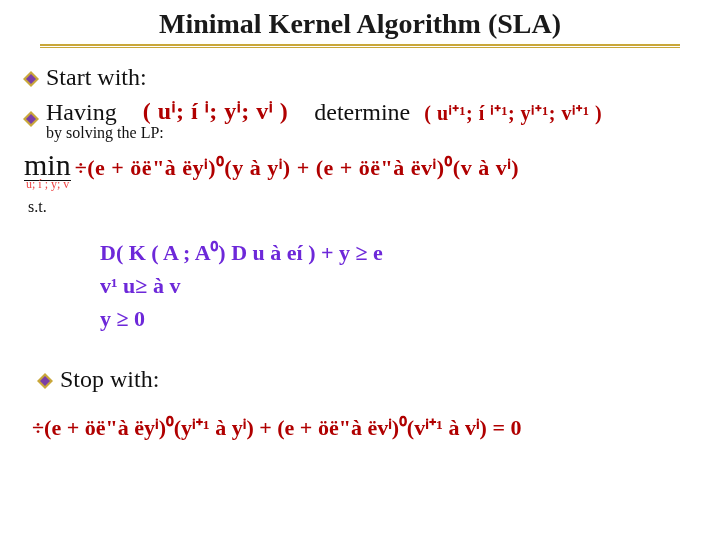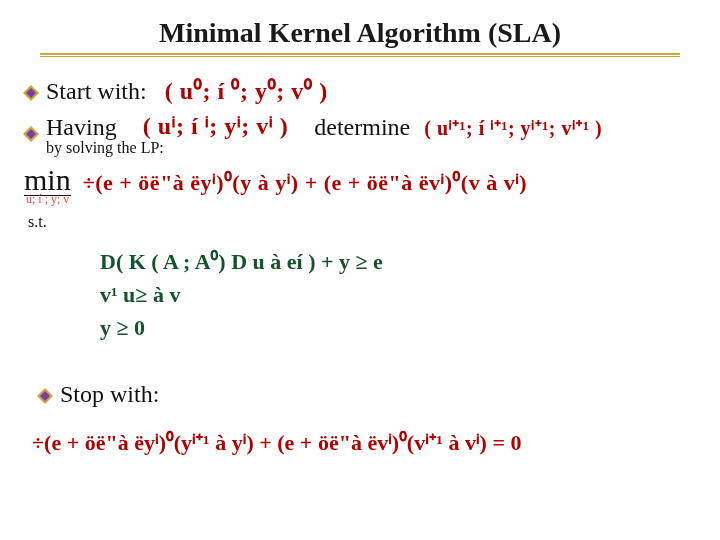--- a/index.html
+++ b/index.html
@@ -7,21 +7,20 @@
     width: 720px;
     height: 540px;
     background: #ffffff;
     font-family: "Times New Roman", Times, serif;
     position: relative;
     overflow: hidden;
   }
   .title-wrap {
     text-align: center;
     padding-top: 8px;
-    margin-top: 9px;
   }
   .title {
     font-size: 28px;
     font-weight: bold;
     color: #1a1a1a;
     display: inline-block;
   }
   .title-underline {
     margin: 4px auto 0;
     width: 640px;
@@ -67,21 +66,21 @@
     margin-left: 24px;
     margin-top: -2px;
   }
   .min-block {
     margin-top: 8px;
     margin-left: 2px;
   }
   .min-row {
     display: flex;
     align-items: baseline;
-    gap: 12px;
+    gap: 4px;
   }
   .min-label {
     font-size: 30px;
     font-weight: normal;
     color: #111;
     border-bottom: 1.5px solid #111;
     padding-bottom: 0;
     line-height: 1;
   }
   .sub-vars {
@@ -97,21 +96,21 @@
     margin-top: 6px;
     margin-left: 4px;
   }
   .constraint-block {
     position: absolute;
     left: 100px;
     top: 188px;
   }
   .constraint {
     font-size: 22px;
-    color: #14532d;
+    color: #6d28d9;
     font-weight: bold;
     line-height: 1.5;
   }
   .stop-line {
     margin-top: 150px;
     display: flex;
     align-items: baseline;
     font-size: 24px;
     color: #111;
     margin-left: 14px;
@@ -138,21 +137,20 @@
 
   <div class="line">
     <span class="bullet">
       <svg width="16" height="16" viewBox="0 0 16 16">
         <polygon points="8,0 16,8 8,16 0,8" fill="#c9a73a"></polygon>
         <polygon points="8,3 13,8 8,13 3,8" fill="#7a3ea8"></polygon>
       </svg>
     </span>
     <span class="text-black">Start with:</span>
     <span class="gap"></span>
-    <span class="formula">( u⁰; í ⁰; y⁰; v⁰ )</span>
   </div>
 
   <div class="line line2">
     <span class="bullet">
       <svg width="16" height="16" viewBox="0 0 16 16">
         <polygon points="8,0 16,8 8,16 0,8" fill="#c9a73a"></polygon>
         <polygon points="8,3 13,8 8,13 3,8" fill="#7a3ea8"></polygon>
       </svg>
     </span>
     <span class="text-black">Having</span>

